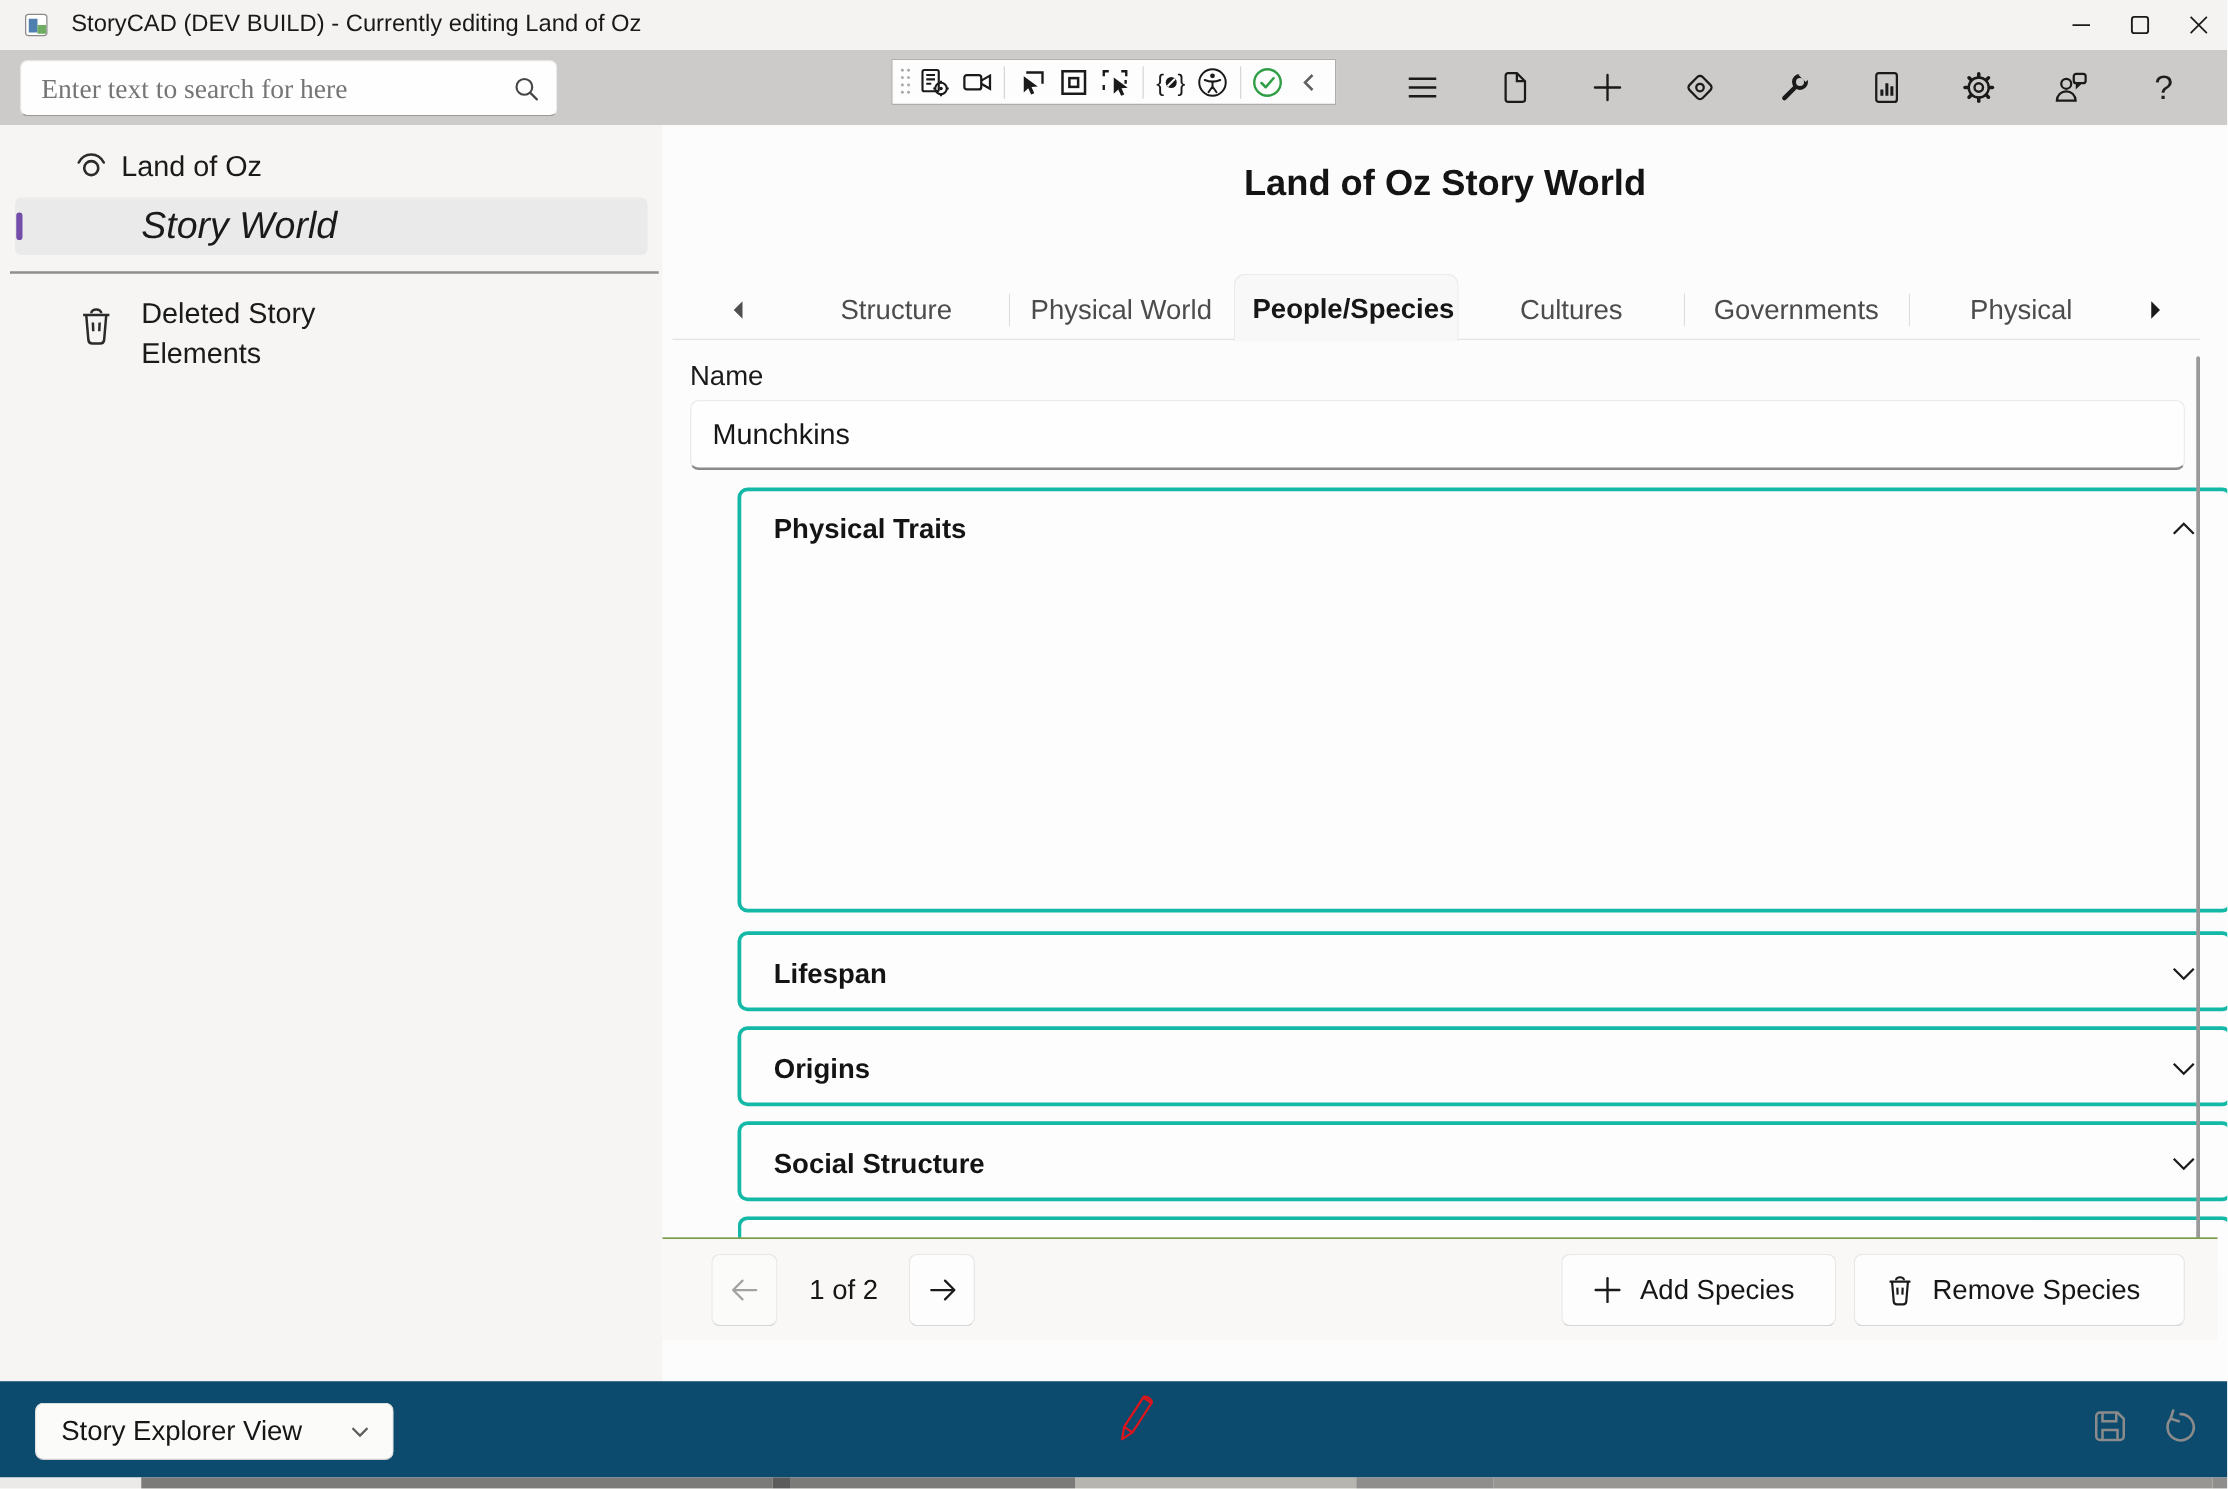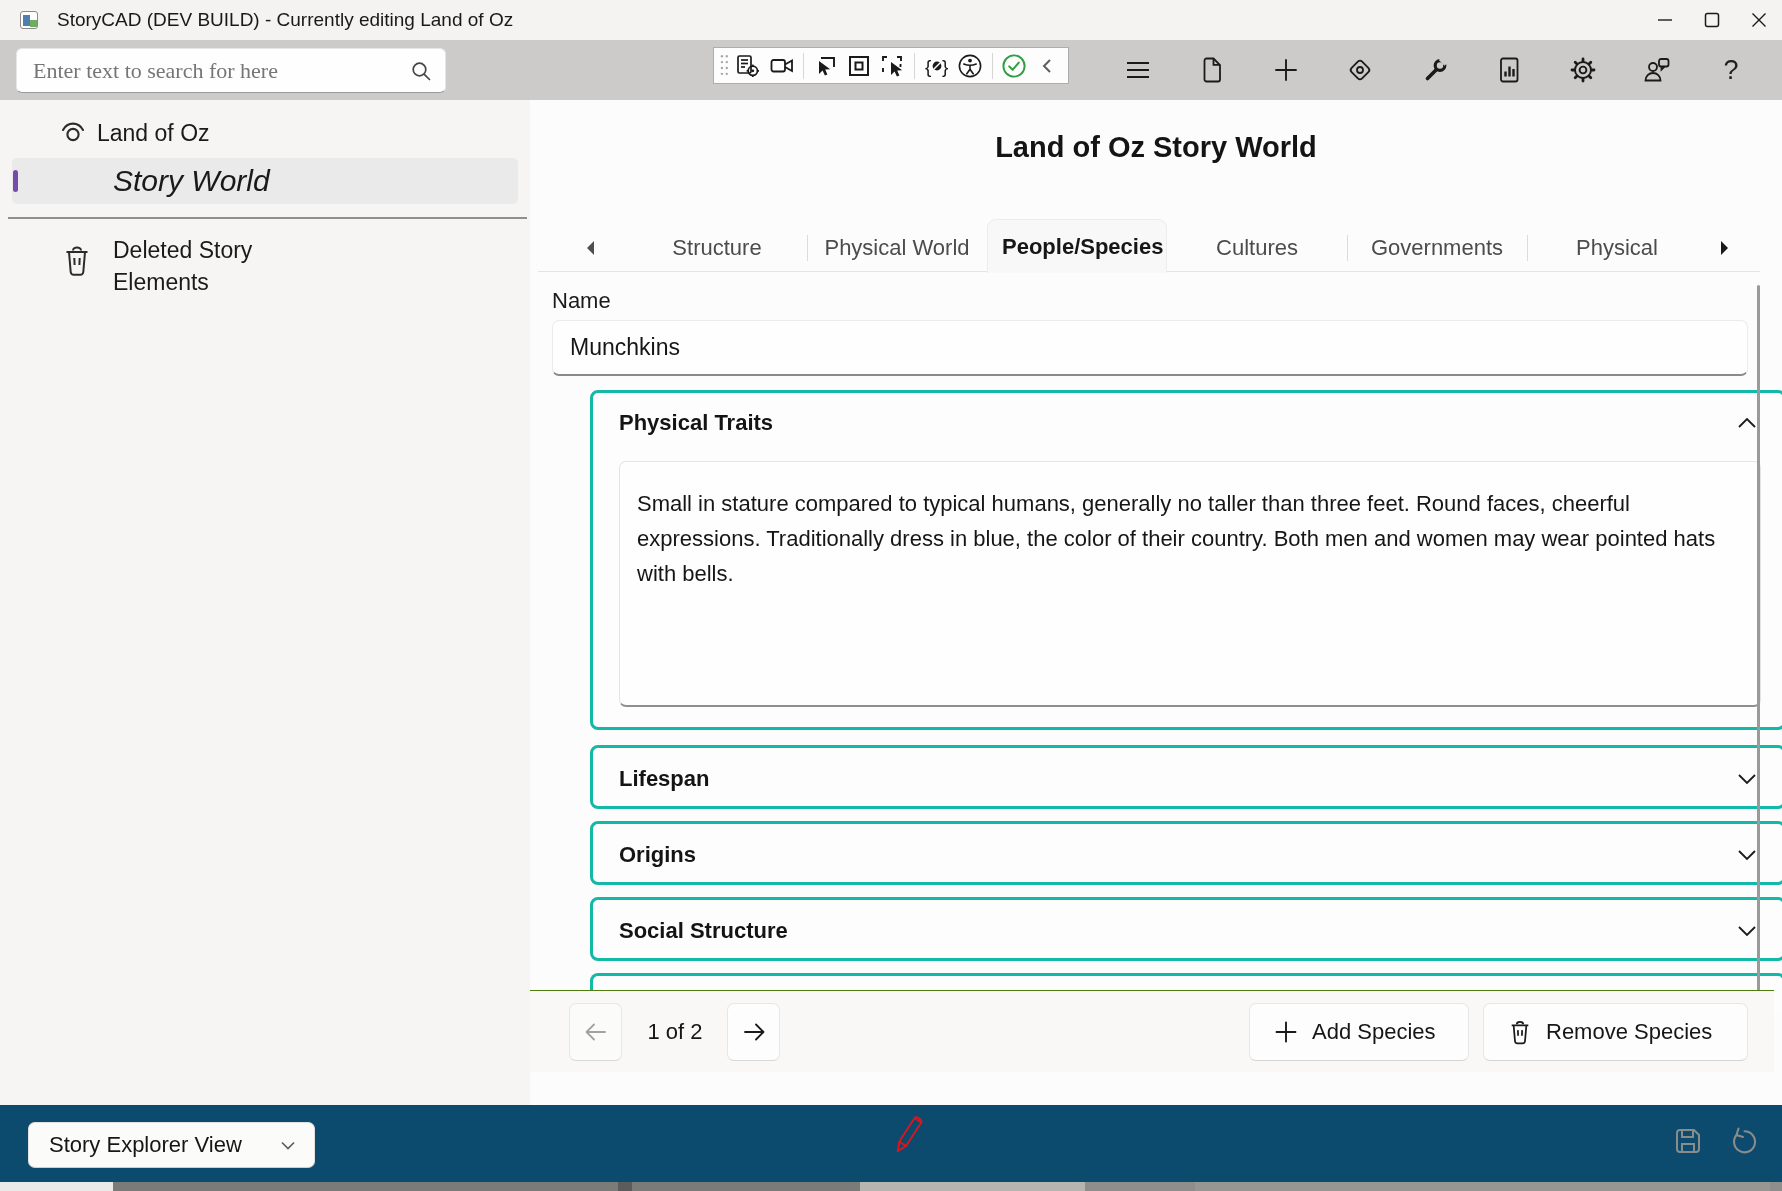--- a/index.html
+++ b/index.html
@@ -345,21 +345,20 @@
     <div class="name-label">Name</div>
     <input class="name-input" type="text" value="Munchkins" style="">
 
     <div class="card card-traits">
       <div class="card-header">
         <span class="ctitle">Physical Traits</span>
         <svg width="20" height="14" viewBox="0 0 20 14" fill="none" stroke="#1a1a1a" stroke-width="1.8">
             <path d="M2 11 L10 3 L18 11"></path>
           </svg>
       </div>
-      <div class="traits-box">Small in stature compared to typical humans, generally no taller than three feet. Round faces, cheerful expressions. Traditionally dress in blue, the color of their country. Both men and women may wear pointed hats with bells.</div>
     </div>
 
     <div class="card card-lifespan">
       <div class="card-header">
         <span class="ctitle">Lifespan</span>
         <svg width="20" height="14" viewBox="0 0 20 14" fill="none" stroke="#1a1a1a" stroke-width="1.8">
             <path d="M2 3 L10 11 L18 3"></path>
           </svg>
       </div>
     </div>

